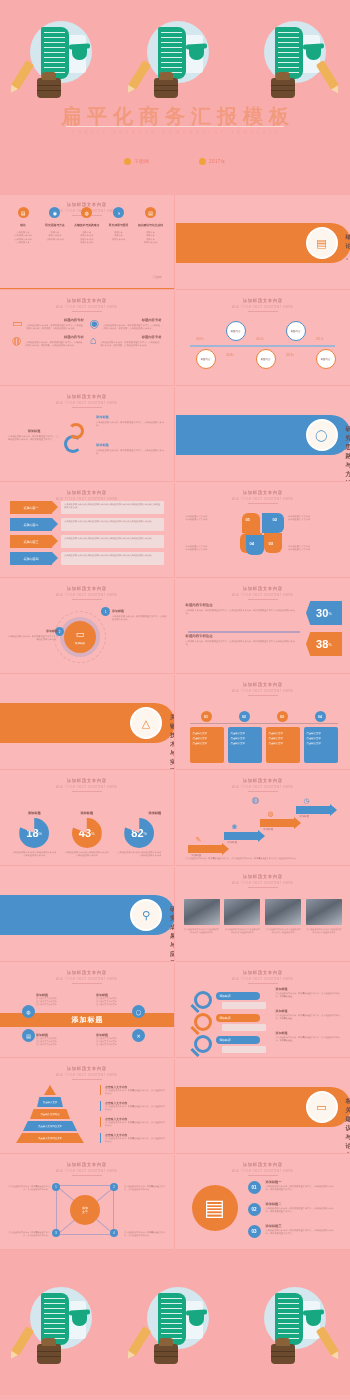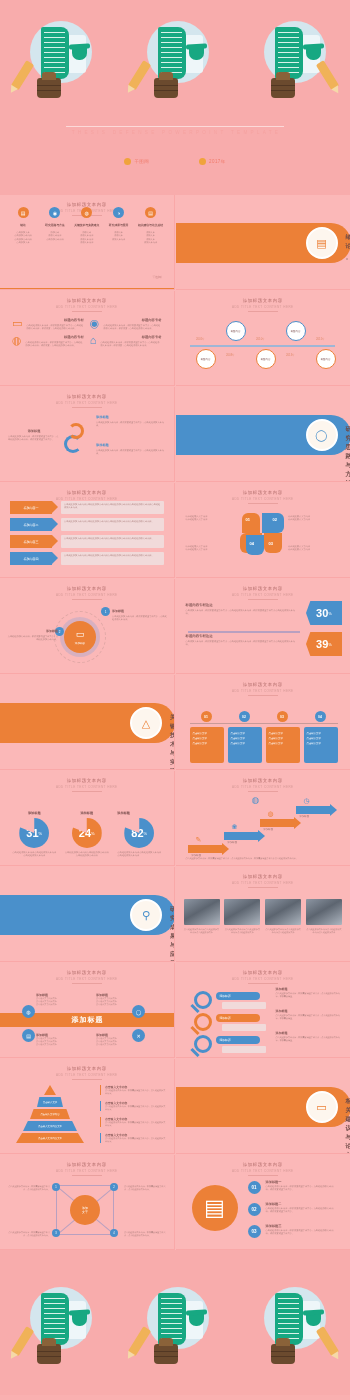--- a/index.html
+++ b/index.html
@@ -178,20 +178,21 @@
         <span class="pencil"></span>
       </div>
       <div class="illo mirror">
         <span class="disc"></span>
         <span class="scroll"></span>
         <span class="cap"></span>
         <span class="ink"></span>
         <span class="pencil"></span>
       </div>
     </div>
+    <div class="cover-title">扁平化商务汇报模板</div>
     <div class="cover-rule"></div>
     <div class="cover-sub">THESIS DEFENSE POWERPOINT TEMPLATE</div>
     <div class="cover-meta">
       <span class="mi">
         <span class="dot"></span>
         <span class="mt">千图网</span>
       </span>
       <span class="mi">
         <span class="dot"></span>
         <span class="mt">2017年</span>
@@ -474,21 +475,21 @@
           </div>
       <div style="position:absolute;right:8px;top:22px;width:36px;height:24px;background:#4a90cb;clip-path:polygon(12% 0,100% 0,100% 100%,12% 100%,0 50%);display:flex;align-items:center;justify-content:center">
         <span style="font-size:11px;color:#fff;font-weight:bold">30</span>
         <span style="font-size:4px;color:#fff">%</span>
           </div>
           <div style="position:absolute;left:10px;top:55px;width:110px">
         <div class="minihd" style="font-size:3.4px">标题内容专材这边</div>
         <div class="minitxt" style="font-size:2.2px;margin-top:2px">点击添加文本内容，根据需要调整字体大小，点击此处添加文本内容，根据需要调整字体大小点击此处添加文本内容。</div>
           </div>
       <div style="position:absolute;right:8px;top:53px;width:36px;height:24px;background:#ec8037;clip-path:polygon(12% 0,100% 0,100% 100%,12% 100%,0 50%);display:flex;align-items:center;justify-content:center">
-        <span style="font-size:11px;color:#fff;font-weight:bold">39</span>
+        <span style="font-size:11px;color:#fff;font-weight:bold">38</span>
         <span style="font-size:4px;color:#fff">%</span>
           </div>
           <span style="position:absolute;left:12px;top:52px;width:112px;height:1.5px;background:#b9a0c0"></span>
         </div>
       </div>
       <div class="slide">
   <div class="banner l" style="background:#ec8037"></div>
   <div class="ring">
     <span style="font-size:11px;color:#ec8037">△</span>
         </div>
@@ -533,34 +534,34 @@
       <div class="slide">
         <div class="s-head">
     <div class="t">添加标题文本内容</div>
     <div class="e">ADD TITLE TEXT CONTENT HERE</div>
     <div class="bar"></div>
         </div>
         <div class="fs" style="padding:22px 8px;display:flex;justify-content:space-around">
           <div style="width:44px;text-align:center;margin-top:18px">
         <div style="font-size:3.2px;color:#7d5150;font-weight:bold">添加标题</div>
         <div style="position:relative;width:30px;height:30px;margin:3px auto 0;border-radius:50%;background:#4a90cb;clip-path:polygon(50% 50%,50% 0,100% 0,100% 100%,0 100%,0 30%);display:flex;align-items:center;justify-content:center">
-          <span style="font-size:11px;color:#fff;font-weight:bold">31</span>
+          <span style="font-size:11px;color:#fff;font-weight:bold">18</span>
           <span style="font-size:4px;color:#fff">%</span>
             </div>
         <div class="minitxt" style="font-size:2.2px;margin-top:3px">点击此处添加文本内容点击此处添加文本内容点击此处添加文本内容</div>
           </div>
           <div style="width:44px;text-align:center;margin-top:18px">
         <div style="font-size:3.2px;color:#7d5150;font-weight:bold">添加标题</div>
         <div style="position:relative;width:30px;height:30px;margin:3px auto 0;border-radius:50%;background:#ec8037;clip-path:polygon(50% 50%,50% 0,100% 0,100% 100%,0 100%,0 30%);display:flex;align-items:center;justify-content:center">
-          <span style="font-size:11px;color:#fff;font-weight:bold">24</span>
+          <span style="font-size:11px;color:#fff;font-weight:bold">43</span>
           <span style="font-size:4px;color:#fff">%</span>
             </div>
         <div class="minitxt" style="font-size:2.2px;margin-top:3px">点击此处添加文本内容点击此处添加文本内容点击此处添加文本内容</div>
           </div>
-          <div style="width:44px;text-align:left;margin-top:18px">
+          <div style="width:44px;text-align:right;margin-top:18px">
         <div style="font-size:3.2px;color:#7d5150;font-weight:bold">添加标题</div>
         <div style="position:relative;width:30px;height:30px;margin:3px auto 0;border-radius:50%;background:#4a90cb;clip-path:polygon(50% 50%,50% 0,100% 0,100% 100%,0 100%,0 30%);display:flex;align-items:center;justify-content:center">
           <span style="font-size:11px;color:#fff;font-weight:bold">82</span>
           <span style="font-size:4px;color:#fff">%</span>
             </div>
         <div class="minitxt" style="font-size:2.2px;margin-top:3px">点击此处添加文本内容点击此处添加文本内容点击此处添加文本内容</div>
           </div>
         </div>
       </div>
       <div class="slide">

